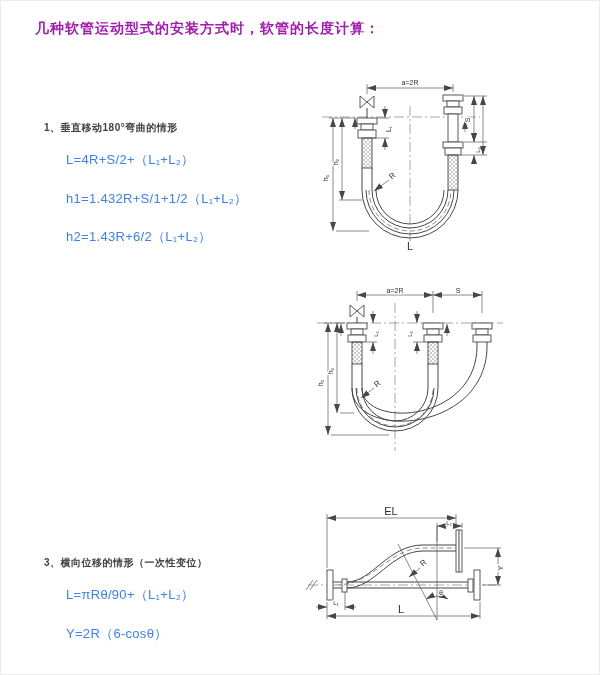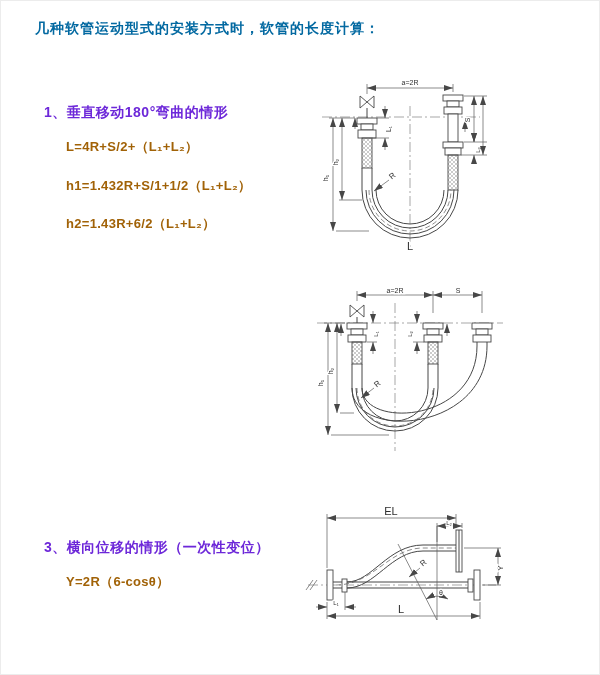--- a/index.html
+++ b/index.html
@@ -3,26 +3,26 @@
 <meta charset="utf-8">
 <style>
   html,body{margin:0;padding:0;background:#ffffff;}
   .page{
     position:relative;width:600px;height:675px;background:#fff;overflow:hidden;
     font-family:"Liberation Sans","DejaVu Sans",sans-serif;color:#1a1a1a;
     box-shadow:inset 0 0 0 1px #ececec;
   }
   .title{
     position:absolute;left:35px;top:20px;font-size:14px;font-weight:700;
-    letter-spacing:1px;color:#0369a1;
+    letter-spacing:1px;color:#a21caf;
   }
   .sec{position:absolute;left:44px;}
-  .sec .hd{font-size:14px;font-weight:700;letter-spacing:.5px;margin:0 0 9px 0;color:#6d28d9;}
-  .sec .frm{font-size:13px;font-weight:700;letter-spacing:.3px;margin:11px 0 0 22px;
-    line-height:27.5px;white-space:nowrap;color:#a16207;}
+  .sec .hd{font-size:10px;font-weight:700;letter-spacing:.5px;margin:17px 0 9px 0;color:#404040;}
+  .sec .frm{font-size:13px;font-weight:400;letter-spacing:.3px;margin:11px 0 0 22px;
+    line-height:27.5px;white-space:nowrap;color:#3b82f6;}
   .dia{position:absolute;}
   
   .obj{stroke:#474747;stroke-width:1;fill:none;}
   .fit{stroke:#474747;stroke-width:.9;fill:#ffffff;}
   .dim{stroke:#5a5a5a;stroke-width:.7;fill:none;}
   .cl{stroke:#6d6d6d;stroke-width:.6;fill:none;stroke-dasharray:10 3 2 3;}
   .dsh{stroke:#5a5a5a;stroke-width:.7;fill:none;stroke-dasharray:5 3;}
   .braid{stroke:#474747;stroke-width:.9;}
   text.lbl{font-family:"Liberation Sans","DejaVu Sans",sans-serif;fill:#2e2e2e;
     paint-order:stroke;stroke:#ffffff;stroke-width:2.5px;}
@@ -228,20 +228,21 @@
     </g>
 
     <g>
       <path class="dim" d="M69,105 L56,115" marker-end="url(#a2e)"></path>
       <text class="lbl" x="74" y="103" font-size="8" text-anchor="middle" transform="rotate(-40 74 103)">R</text>
     </g>
   </svg>
 
   <div class="sec" style="top:539px;">
     <div class="hd">3、横向位移的情形（一次性变位）</div>
+    <div class="frm">L=πRθ/90+（L₁+L₂）</div>
     <div class="frm">Y=2R（6-cosθ）</div>
   </div>
 
   <svg class="dia" style="left:298px;top:498px;" width="300" height="165" viewBox="0 0 300 165">
     <defs>
       <marker id="a3e" markerWidth="9" markerHeight="6" refX="9" refY="3" orient="auto" markerUnits="userSpaceOnUse">
         <polygon points="0,0 9,3 0,6" fill="#474747"></polygon>
       </marker>
       <marker id="a3s" markerWidth="9" markerHeight="6" refX="0" refY="3" orient="auto" markerUnits="userSpaceOnUse">
         <polygon points="9,0 0,3 9,6" fill="#474747"></polygon>

